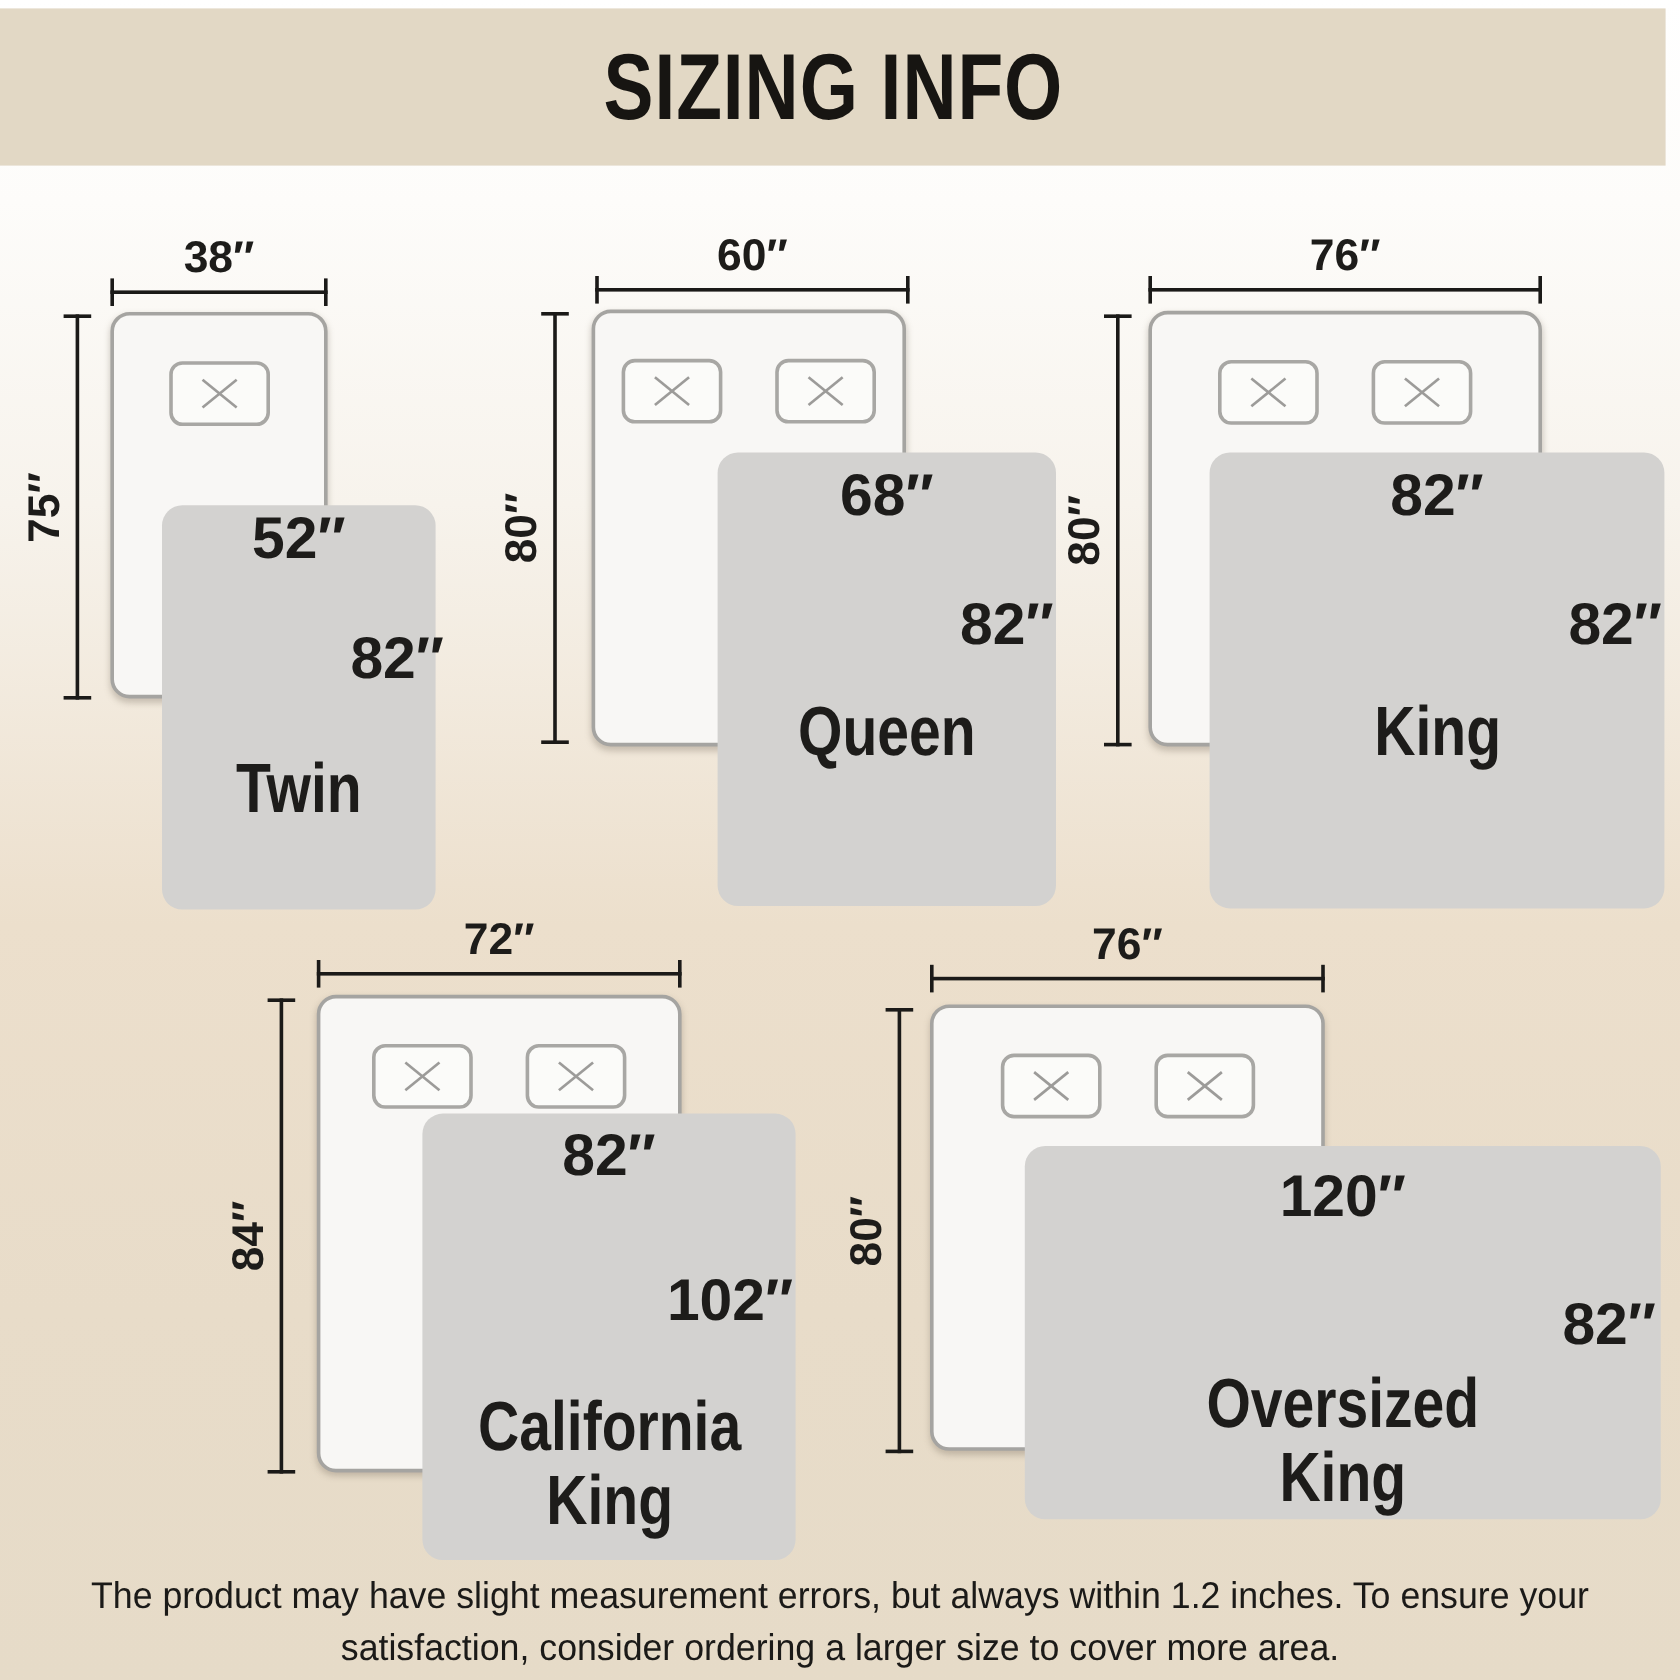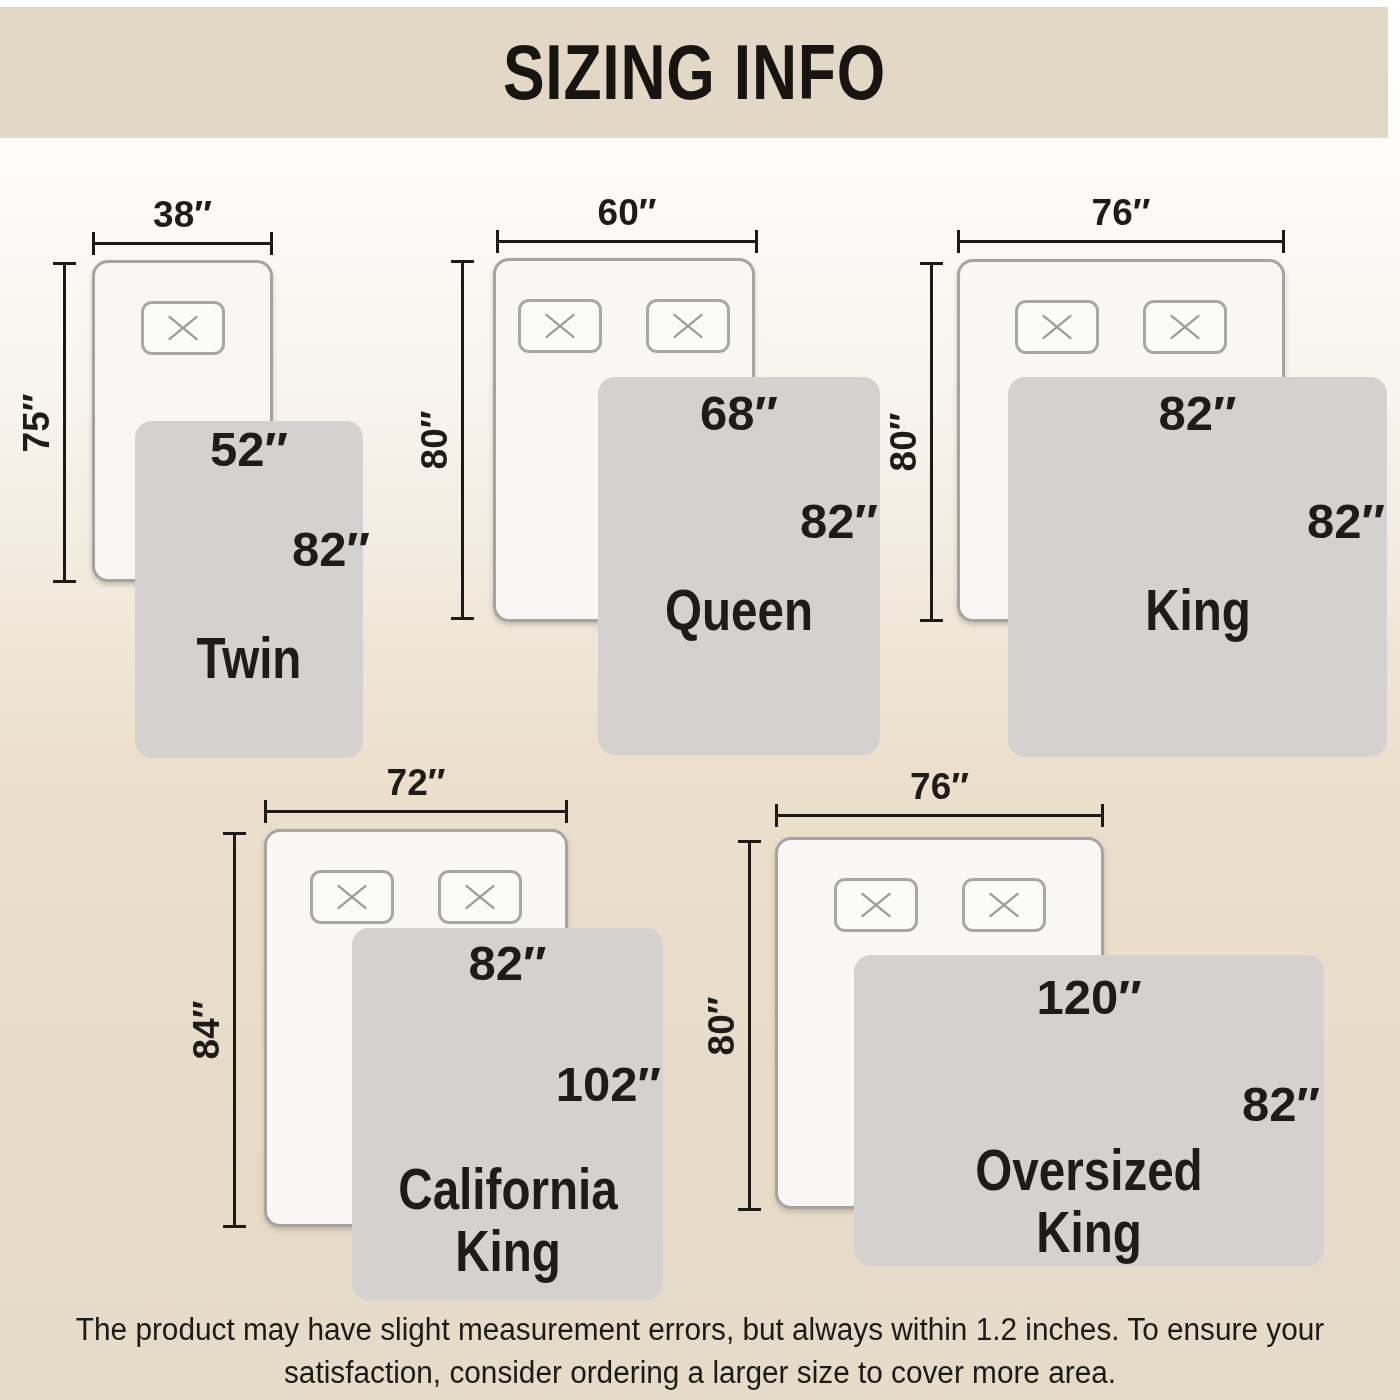--- a/index.html
+++ b/index.html
@@ -217,21 +217,21 @@
             </svg>
           </div>
           <div class="pillow">
             <svg viewBox="0 0 84 54">
               <line x1="26" y1="14" x2="58" y2="40" stroke="#9c9b99" stroke-width="2.5"></line>
               <line x1="58" y1="14" x2="26" y2="40" stroke="#9c9b99" stroke-width="2.5"></line>
             </svg>
           </div>
         </div>
       </div>
-      <div class="blanket" style="left: 854px; top: 955px; width: 470px; height: 311px;">
+      <div class="blanket" style="left: 854px; top: 955px; width: 530px; height: 311px;">
         <div class="blanket-w" style="top: 14px;">120″</div>
         <div class="blanket-h" style="top: 48%; right: 4px;">82″</div>
         <div class="blanket-name" style="top: 246px;">
           <div>Oversized</div>
           <div>King</div>
         </div>
       </div>
     </div>
   </div>
 

